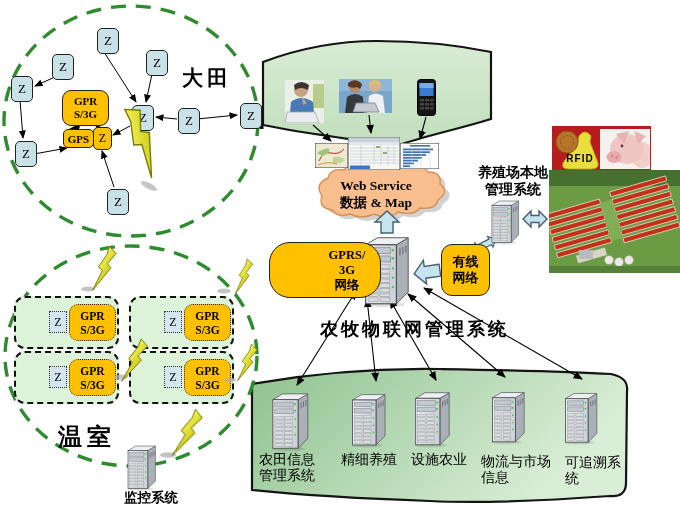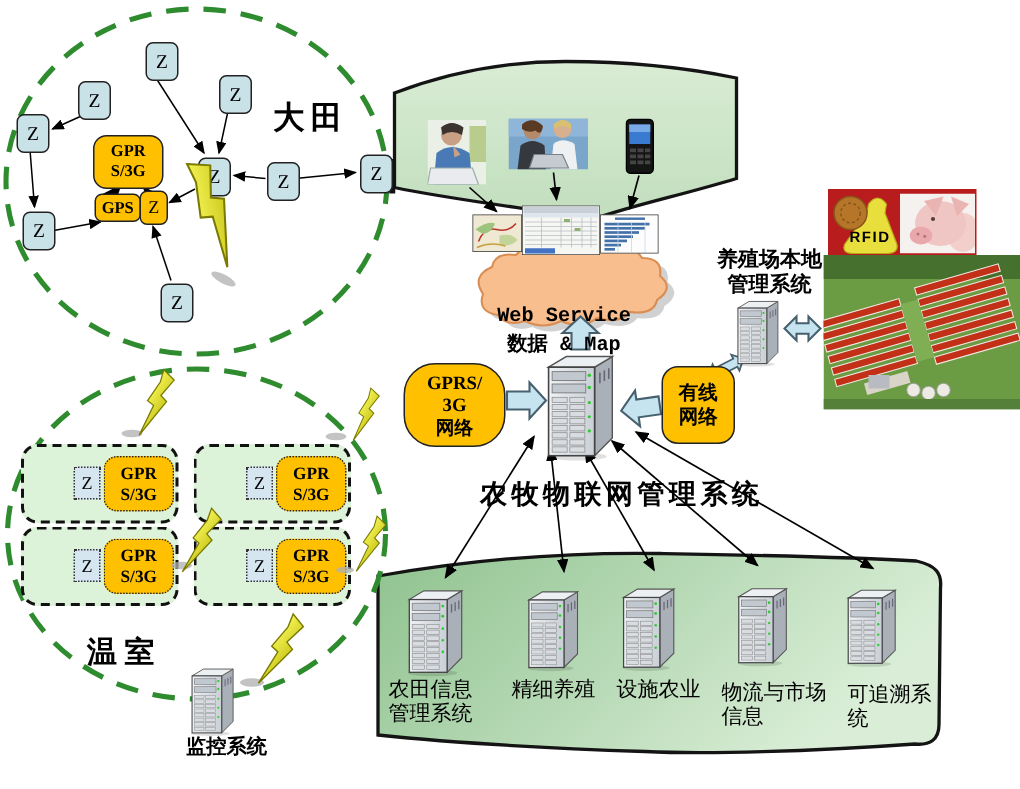--- a/index.html
+++ b/index.html
@@ -1,20 +1,20 @@
 <!DOCTYPE html>
 <html><head>
 <meta charset="utf-8">
 <style>
   html,body{margin:0;padding:0;background:#fff;}
   #stage{position:relative;width:680px;height:526px;background:#fff;overflow:hidden;
          font-family:"Liberation Sans",sans-serif;color:#000;}
   .abs{position:absolute;}
   svg{display:block;}
-  .serif{font-family:Liberation Mono, monospace;margin-top:26px;}
+  .serif{font-family:Liberation Serif, serif;}
   
   .zbox{position:absolute;width:20px;height:24px;background:#c9e2e8;border:1.3px solid #222;
         border-radius:5px;display:flex;align-items:center;justify-content:center;
         font-family:"Liberation Serif",serif;font-size:13px;}
   .obox{position:absolute;background:#FFC000;border:1.3px solid #222;display:flex;flex-direction:column;
         align-items:center;justify-content:center;font-family:"Liberation Serif",serif;font-weight:bold;}
   
   .gh-unit{position:absolute;width:101px;height:49px;background:#ddf3d9;border:2.5px dashed #111;border-radius:11px;}
   .gh-z{position:absolute;left:33px;top:13px;width:16px;height:20px;background:#d6e6f0;border:1.4px dotted #333;
         display:flex;align-items:center;justify-content:center;font-family:"Liberation Serif",serif;font-size:12px;}
@@ -281,21 +281,21 @@
       <rect x="2" y="28.5" width="20" height="3.5" fill="#4472c4"></rect>
       <rect x="28" y="9" width="4" height="2" fill="#8fb070"></rect>
       <rect x="35" y="15" width="4" height="2" fill="#8fb070"></rect>
     </svg>
   </div>
 
   <div class="biglabel serif" style="left:316px;top:178px;width:120px;text-align:center;font-size:13.5px;z-index:2;">Web Service</div>
   <div class="biglabel serif" style="left:316px;top:194px;width:120px;text-align:center;font-size:13.5px;z-index:2;">数据 &amp; Map</div>
 
   <div class="obox" style="left:269px;top:242px;width:66px;height:54px;border-radius:21px;border-width:1.6px;
-       font-size:12.5px;line-height:15px;z-index:2;">
+       font-size:12.5px;line-height:15px;z-index:2;padding-left:44px;">
     <span>GPRS/</span>
     <span>3G</span>
     <span>网络</span>
   </div>
   <div class="obox" style="left:441px;top:244px;width:47px;height:50px;border-radius:11px;border-width:1.6px;
        font-size:13px;line-height:16px;z-index:2;">
     <span>有线</span>
     <span>网络</span>
   </div>
 
@@ -350,21 +350,21 @@
         <rect x="20" y="74" width="30" height="8" fill="#d8d4c8"></rect>
       </g>
       <circle cx="60" cy="90" r="4.5" fill="#eceae2" stroke="#999" stroke-width="0.6"></circle>
       <circle cx="70" cy="92" r="4.5" fill="#eceae2" stroke="#999" stroke-width="0.6"></circle>
       <circle cx="80" cy="90" r="4.5" fill="#eceae2" stroke="#999" stroke-width="0.6"></circle>
       <rect x="30" y="80" width="14" height="9" fill="#b8bcc2"></rect>
       <rect x="0" y="96" width="131" height="7" fill="#55803a"></rect>
     </svg>
   </div>
 
-  <div class="biglabel" style="left:58px;top:421px;font-size:20px;letter-spacing:5px;z-index:2;">温室</div>
+  <div class="biglabel" style="left:58px;top:421px;font-size:24px;letter-spacing:5px;z-index:2;">温室</div>
 
   <div class="gh-unit" style="left:14px;top:296px;z-index:2;">
     <div class="gh-z">Z</div>
     <div class="gh-gprs">
       <span>GPR</span>
       <span>S/3G</span>
     </div>
   </div>
   <div class="gh-unit" style="left:129px;top:296px;z-index:2;">
     <div class="gh-z">Z</div>

